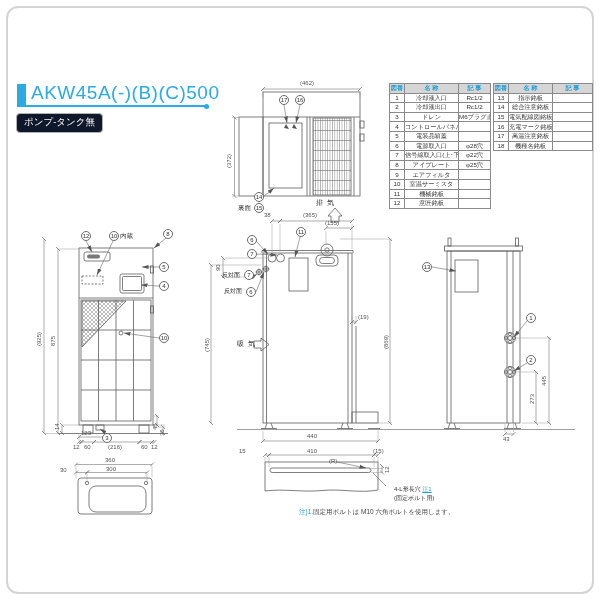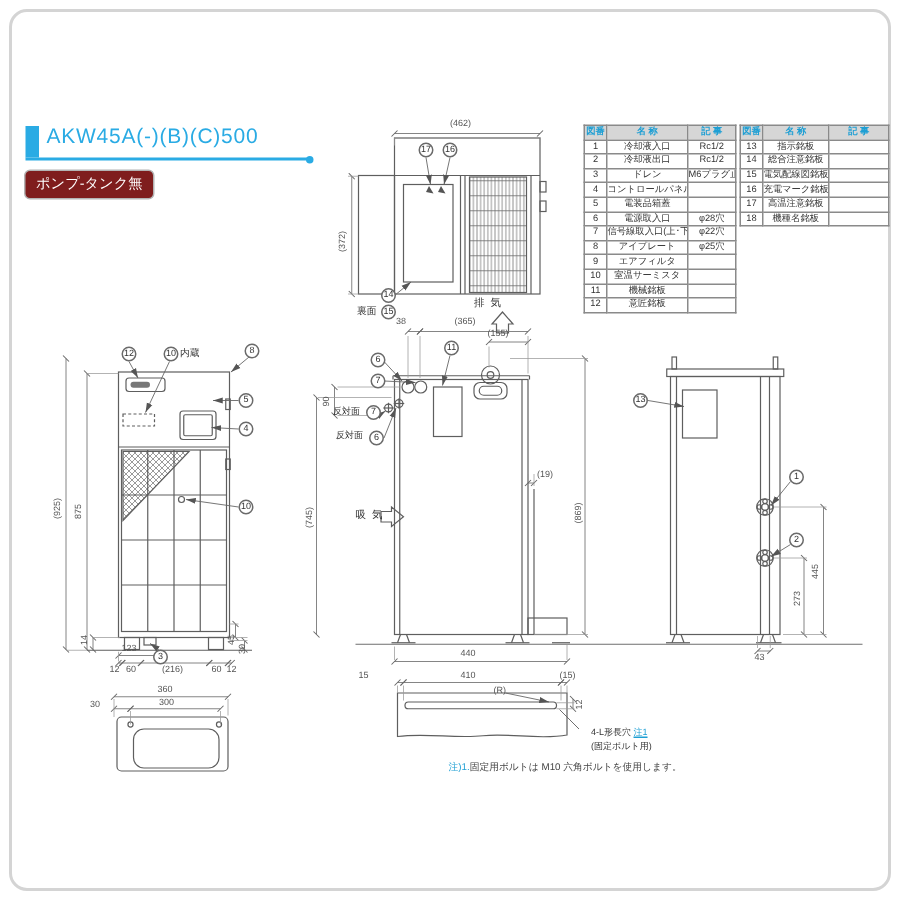--- a/index.html
+++ b/index.html
@@ -1,22 +1,22 @@
 <!DOCTYPE html>
 <html><head>
 <meta charset="utf-8">
 <style>
   html,body{margin:0;padding:0;background:#fff;font-family:"Liberation Sans","DejaVu Sans",sans-serif;}
   #stage{position:relative;width:600px;height:600px;background:#fff;overflow:hidden;}
   .frame{position:absolute;left:6px;top:6px;right:6px;bottom:6px;border:2px solid #d4d4d4;border-radius:12px;}
   .ttl-sq{position:absolute;left:17px;top:84px;width:9px;height:21px;background:#2aabe4;}
-  .ttl{position:absolute;left:31px;top:82px;font-size:14px;color:#2aabe4;letter-spacing:.5px;white-space:nowrap;}
+  .ttl{position:absolute;left:31px;top:82px;font-size:19px;color:#2aabe4;letter-spacing:.5px;white-space:nowrap;}
   .ttl-line{position:absolute;left:17px;top:105px;width:190px;height:2px;background:#2aabe4;}
   .ttl-line .dot{position:absolute;right:-2px;top:-1.5px;width:5px;height:5px;border-radius:50%;background:#2aabe4;}
-  .badge{position:absolute;left:16px;top:113px;background:#7f1d1d;color:#fff;font-size:9.5px;padding:2px 7px 3px;border-radius:4px;border:1px solid #b3b3b3;white-space:nowrap;}
+  .badge{position:absolute;left:16px;top:113px;background:#0f172a;color:#fff;font-size:9.5px;padding:2px 7px 3px;border-radius:4px;border:1px solid #b3b3b3;white-space:nowrap;}
   table{position:absolute;border-collapse:collapse;table-layout:fixed;font-size:6.2px;color:#333;background:#fff;}
   #tblL{left:389px;top:83px;width:101px;}
   #tblR{left:493px;top:83px;width:99px;}
   th,td{border:1px solid #8a8a8a;height:8.6px;padding:0;text-align:center;overflow:hidden;white-space:nowrap;line-height:1;font-weight:normal;}
   th{background:#d6d6d6;color:#1e9fd4;font-weight:bold;}
   .dim{position:absolute;font-size:6px;color:#555;white-space:nowrap;line-height:1;}
   .v{transform:rotate(-90deg);transform-origin:0 0;}
   .lbl{position:absolute;font-size:6.5px;color:#333;white-space:nowrap;line-height:1;}
   .big{font-size:7px;letter-spacing:1px;}
   .co{position:absolute;width:10px;height:10px;border:1px solid #6a6a6a;border-radius:50%;background:#fff;font-size:6px;color:#333;display:flex;align-items:center;justify-content:center;line-height:1;box-sizing:border-box;}

